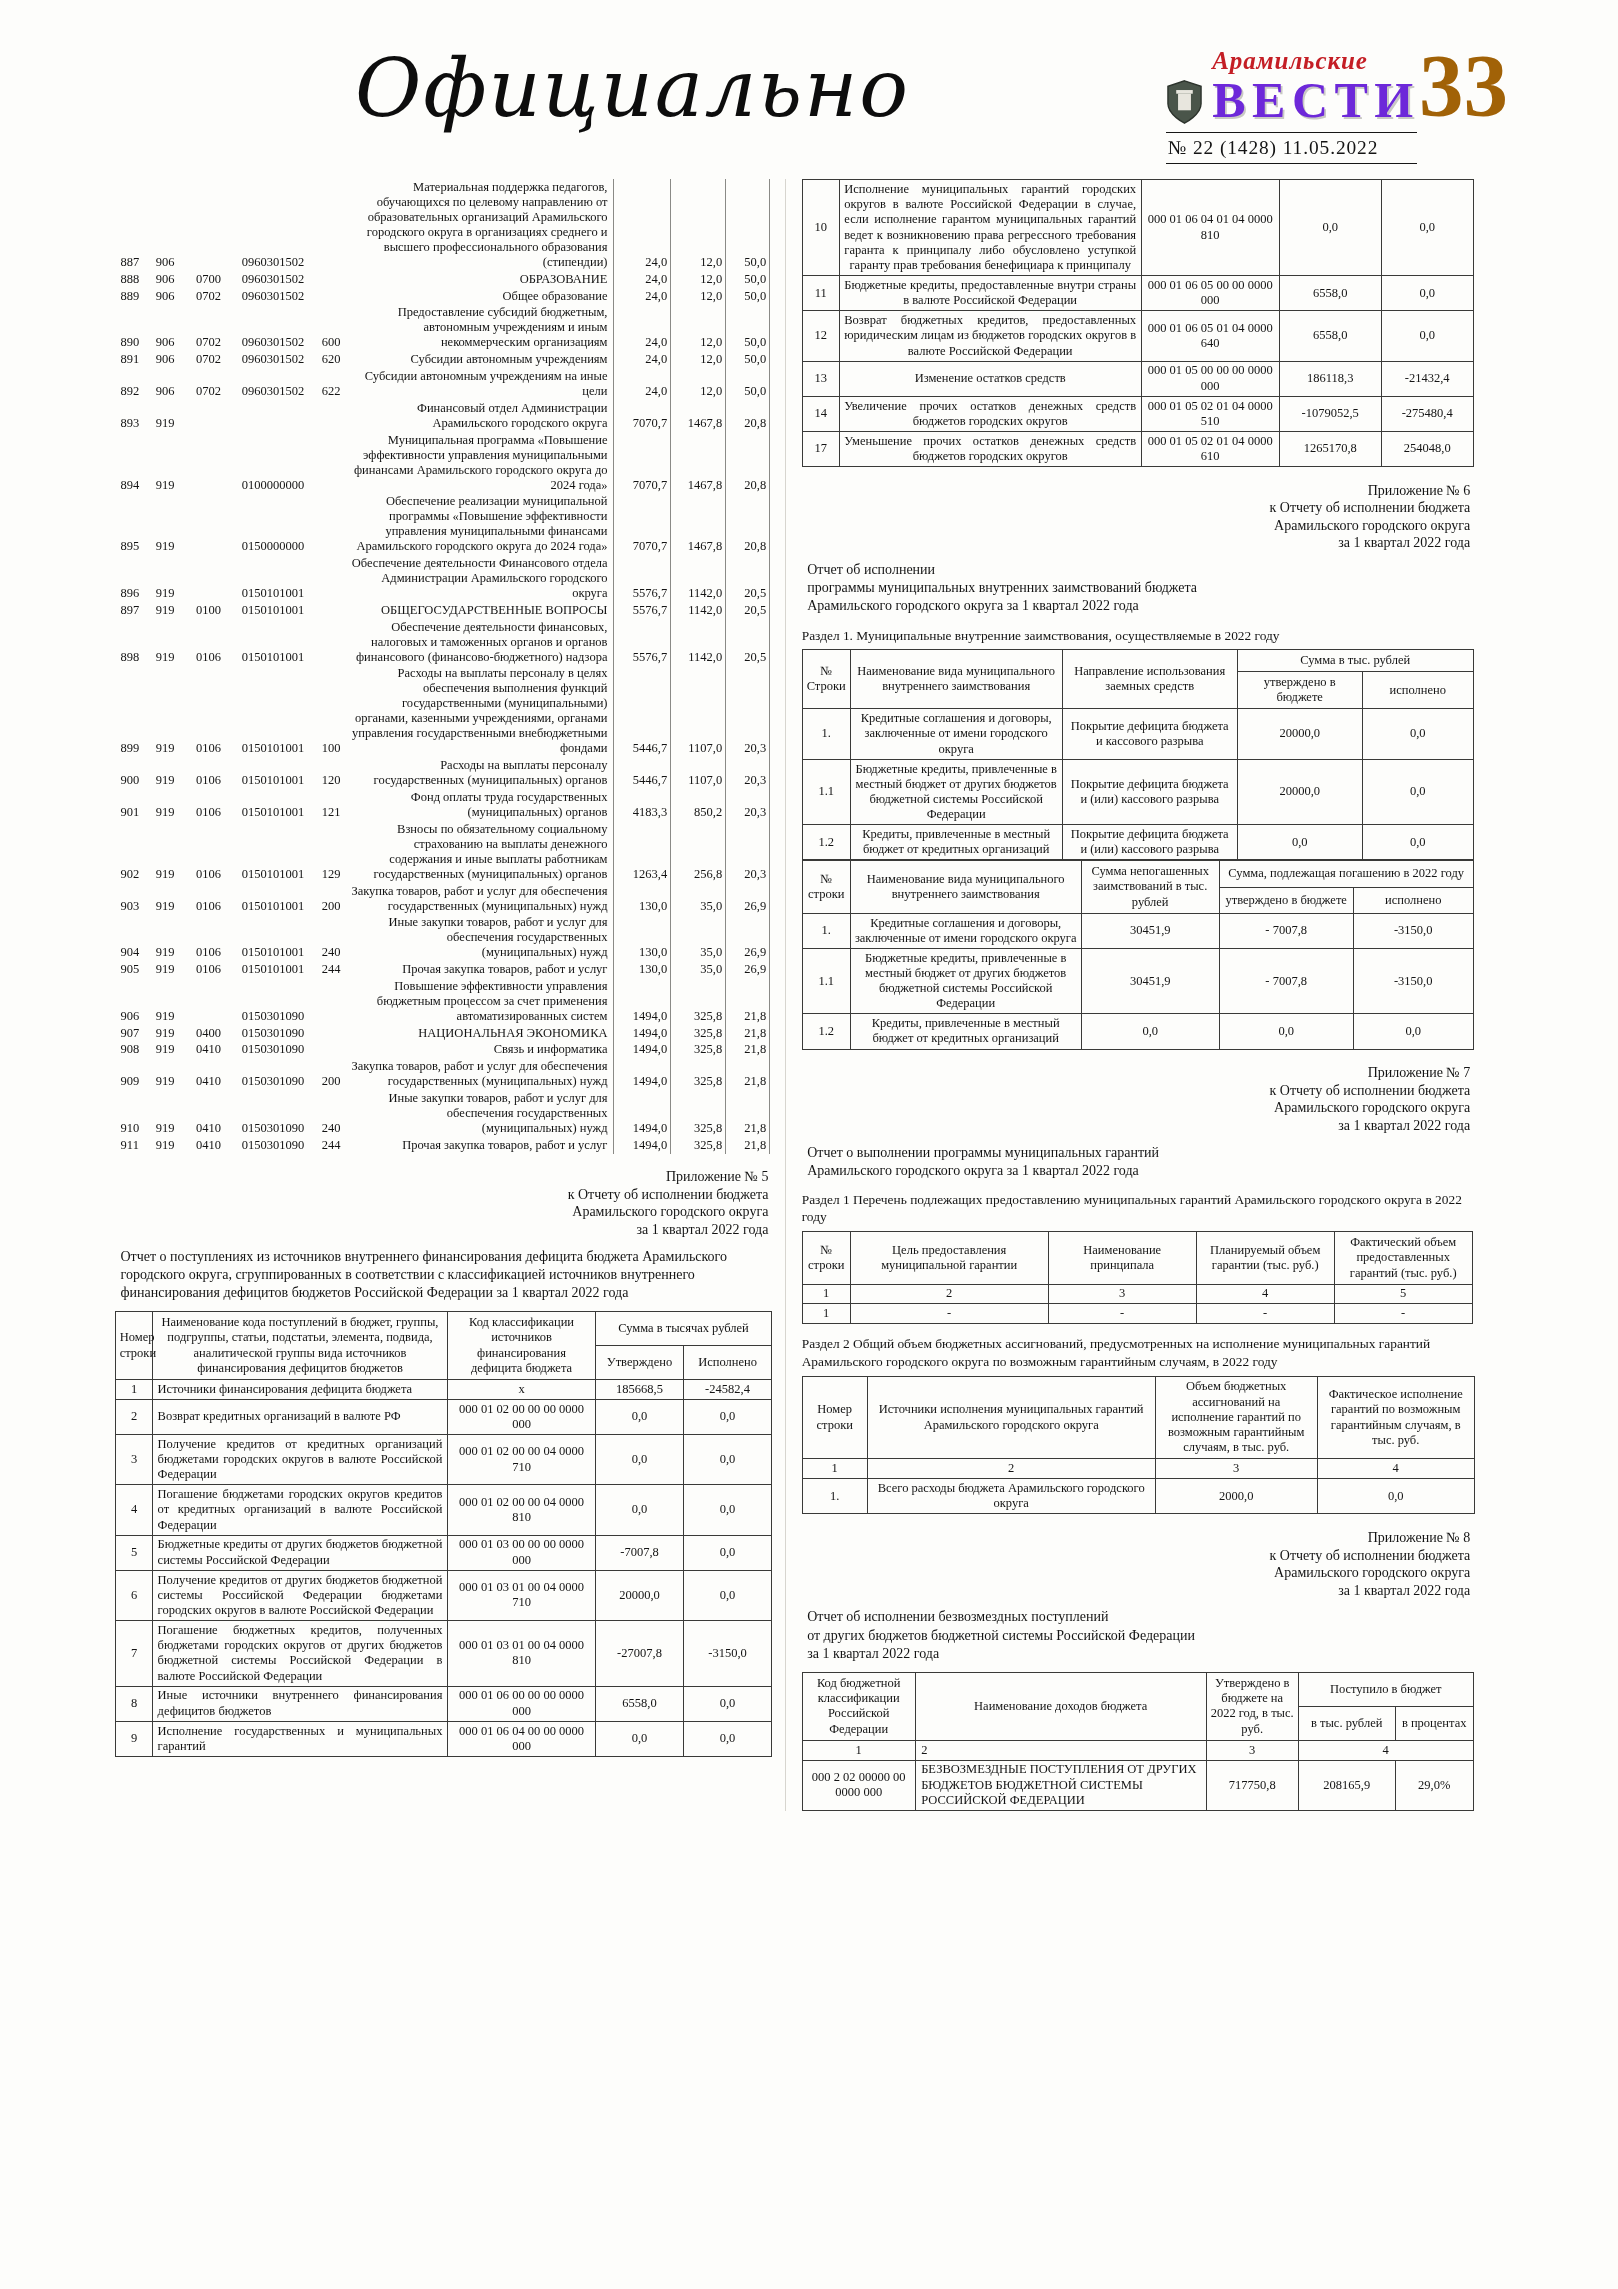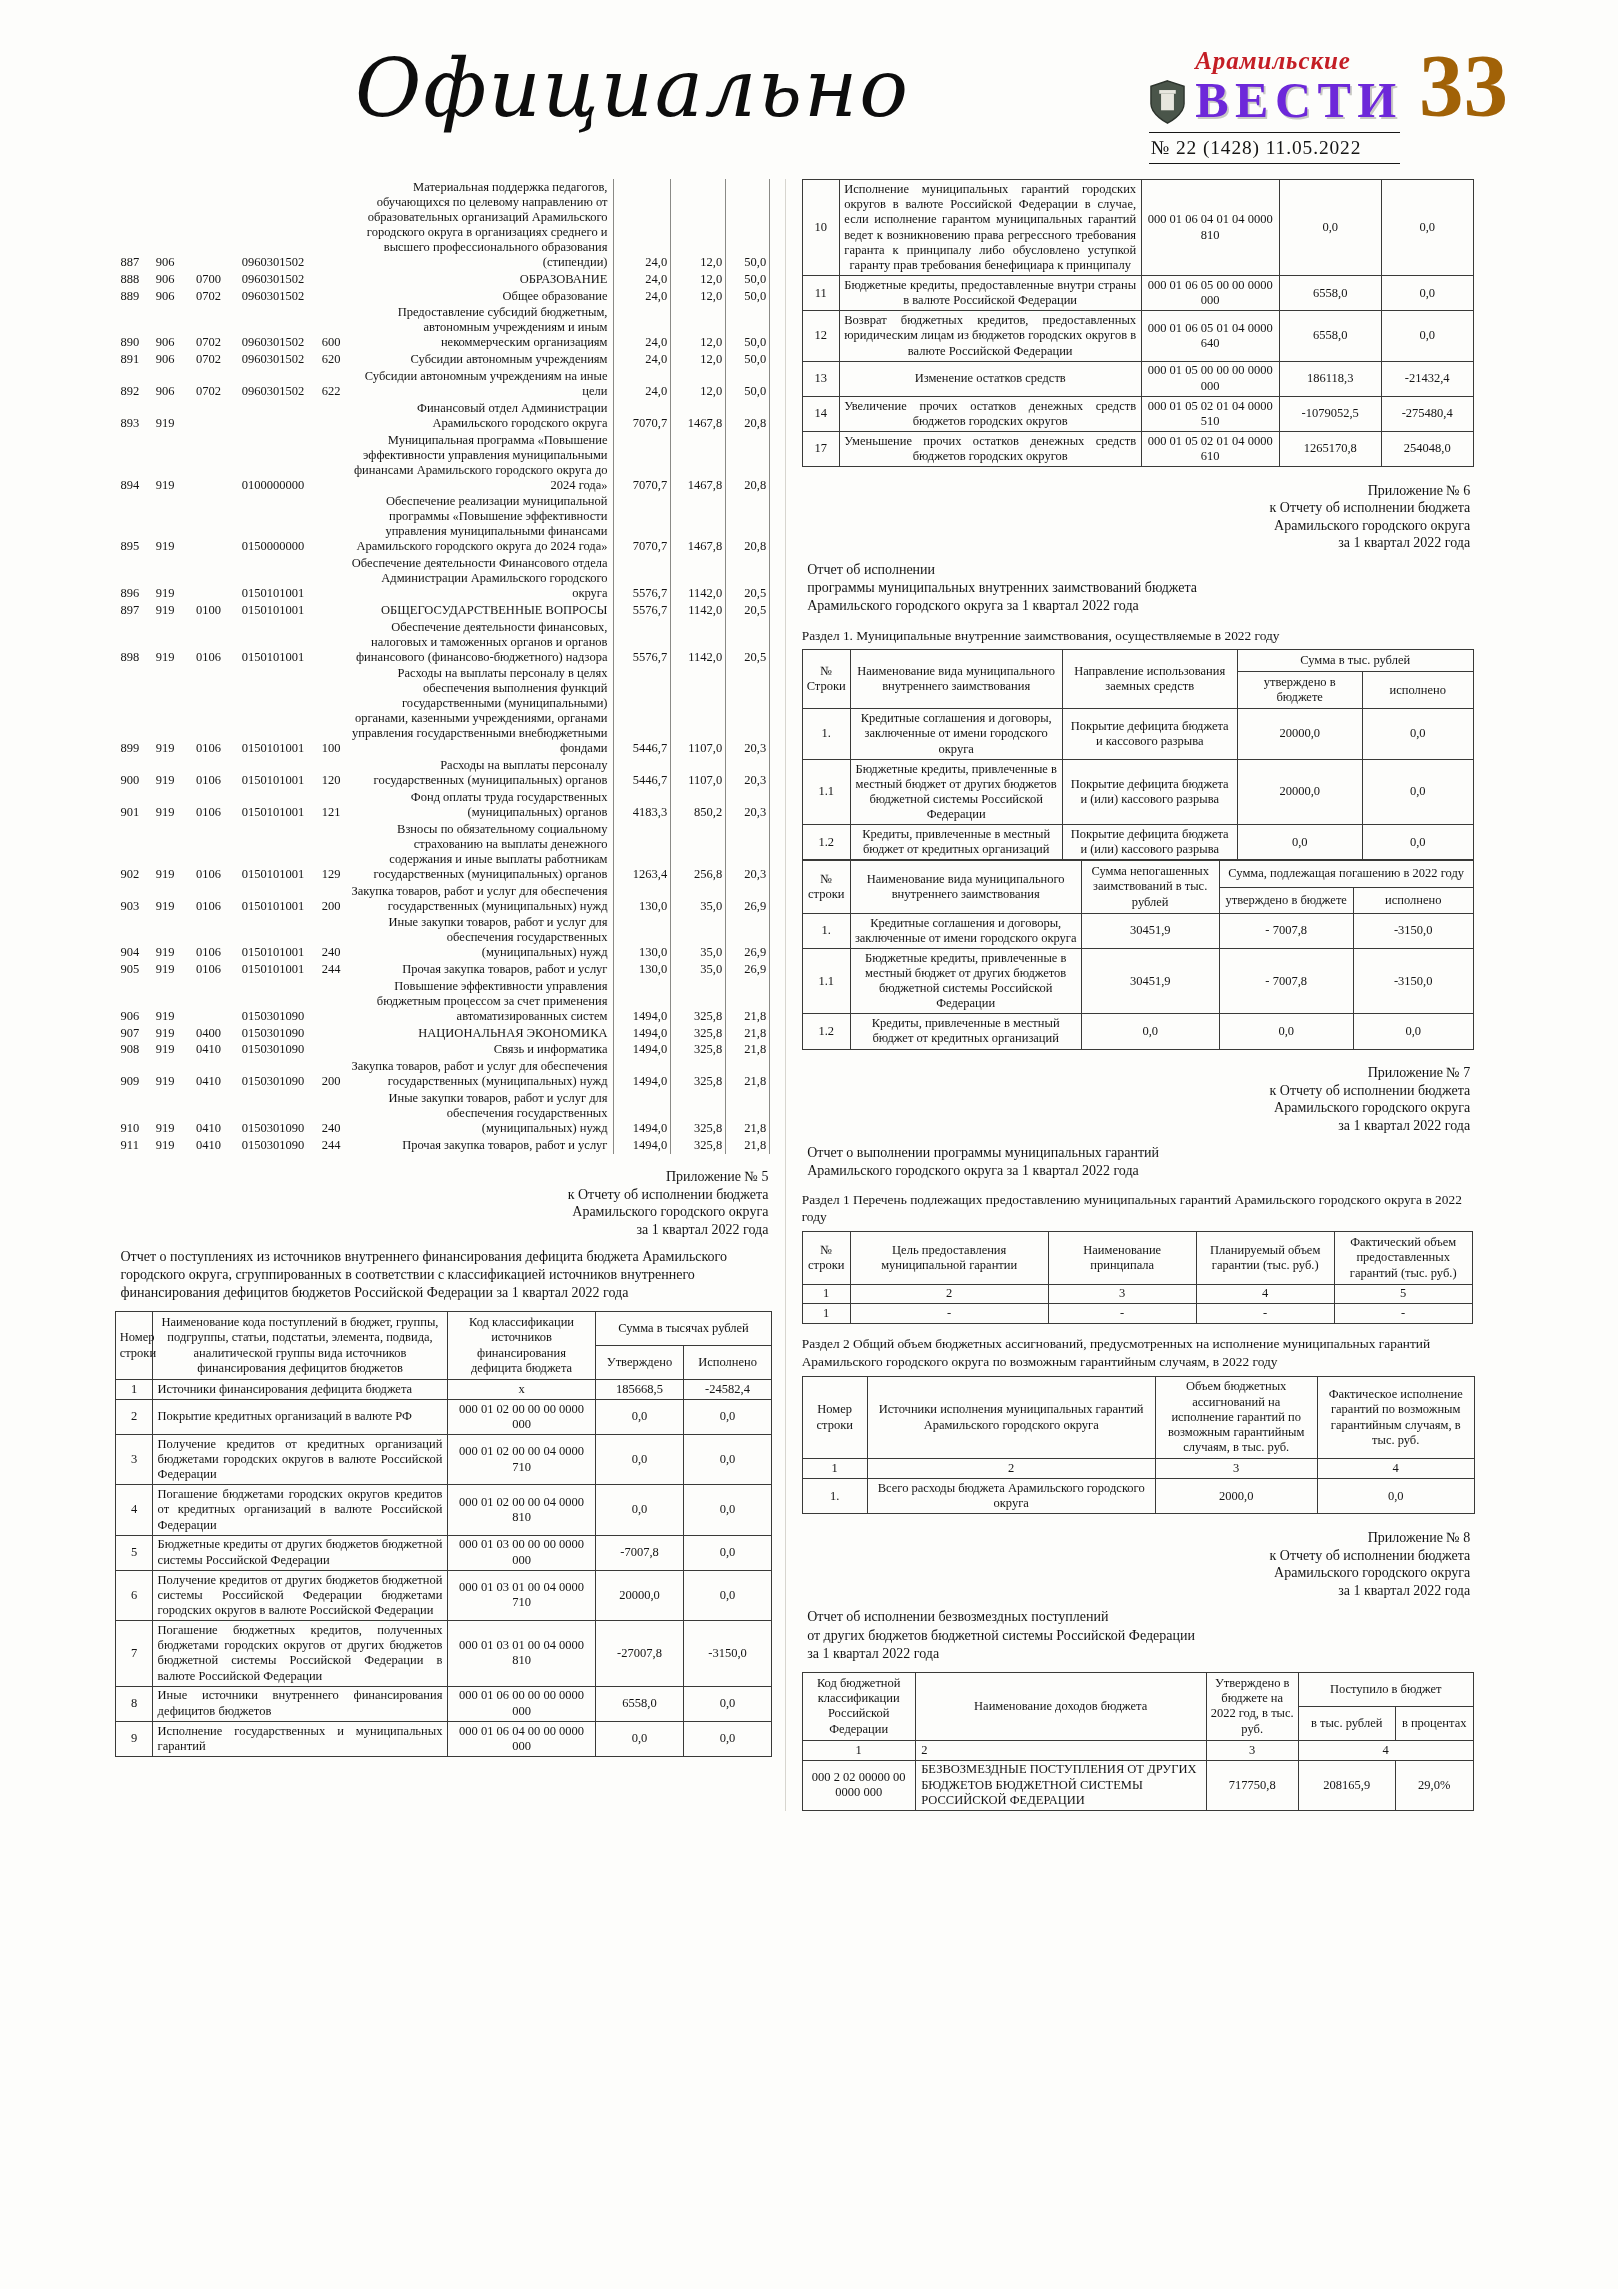--- a/index.html
+++ b/index.html
@@ -11,21 +11,21 @@
   }
   .page { width:1619px; height:2290px; position:relative; }
 
   
   .masthead { display:flex; align-items:flex-start; padding:48px 111px 5.5px 115px; }
   .official {
     font-family:"DejaVu Serif","Liberation Serif",serif;
     font-style:italic; font-size:81px; line-height:1; font-weight:400;
     margin-left:240px; letter-spacing:1.8px; color:#0d0d0d;
   }
-  .brand { margin-left:auto; display:flex; align-items:flex-start; gap:19px; }
+  .brand { margin-left:auto; display:flex; align-items:flex-start; gap:2px; }
   .brand-main { width:251px; }
   .brand-row { display:flex; align-items:flex-end; gap:9.2px; }
   .brand-text { line-height:1; }
   .brand-top { color:#c41e25; font-style:italic; font-weight:bold; font-size:25px; letter-spacing:0.9px; margin-bottom:1.8px; }
   .brand-name { font-size:50px; font-weight:bold; letter-spacing:6.5px; color:#6d28d9; text-shadow:1.8px 1.8px 0 #c9c9c4; }
   .issue { border-top:1.8px solid #161616; border-bottom:1.8px solid #161616; margin-top:7.4px; padding:3.7px 1.8px 4.6px; font-size:19.4px; letter-spacing:0.9px; }
   .page-num { font-size:89px; font-weight:bold; line-height:0.85; color:#a16207; }
   .shield { flex:0 0 auto; }
 
   
@@ -419,21 +419,21 @@
         <tbody>
             <tr>
               <td>1</td>
               <td>Источники финансирования дефицита бюджета</td>
               <td>х</td>
               <td>185668,5</td>
               <td>-24582,4</td>
             </tr>
             <tr>
               <td>2</td>
-              <td>Покрытие кредитных организаций в валюте РФ</td>
+              <td>Возврат кредитных организаций в валюте РФ</td>
               <td>000 01 02 00 00 00 0000 000</td>
               <td>0,0</td>
               <td>0,0</td>
             </tr>
             <tr>
               <td>3</td>
               <td>Получение кредитов от кредитных организаций бюджетами городских округов в валюте Российской Федерации</td>
               <td>000 01 02 00 00 04 0000 710</td>
               <td>0,0</td>
               <td>0,0</td>

